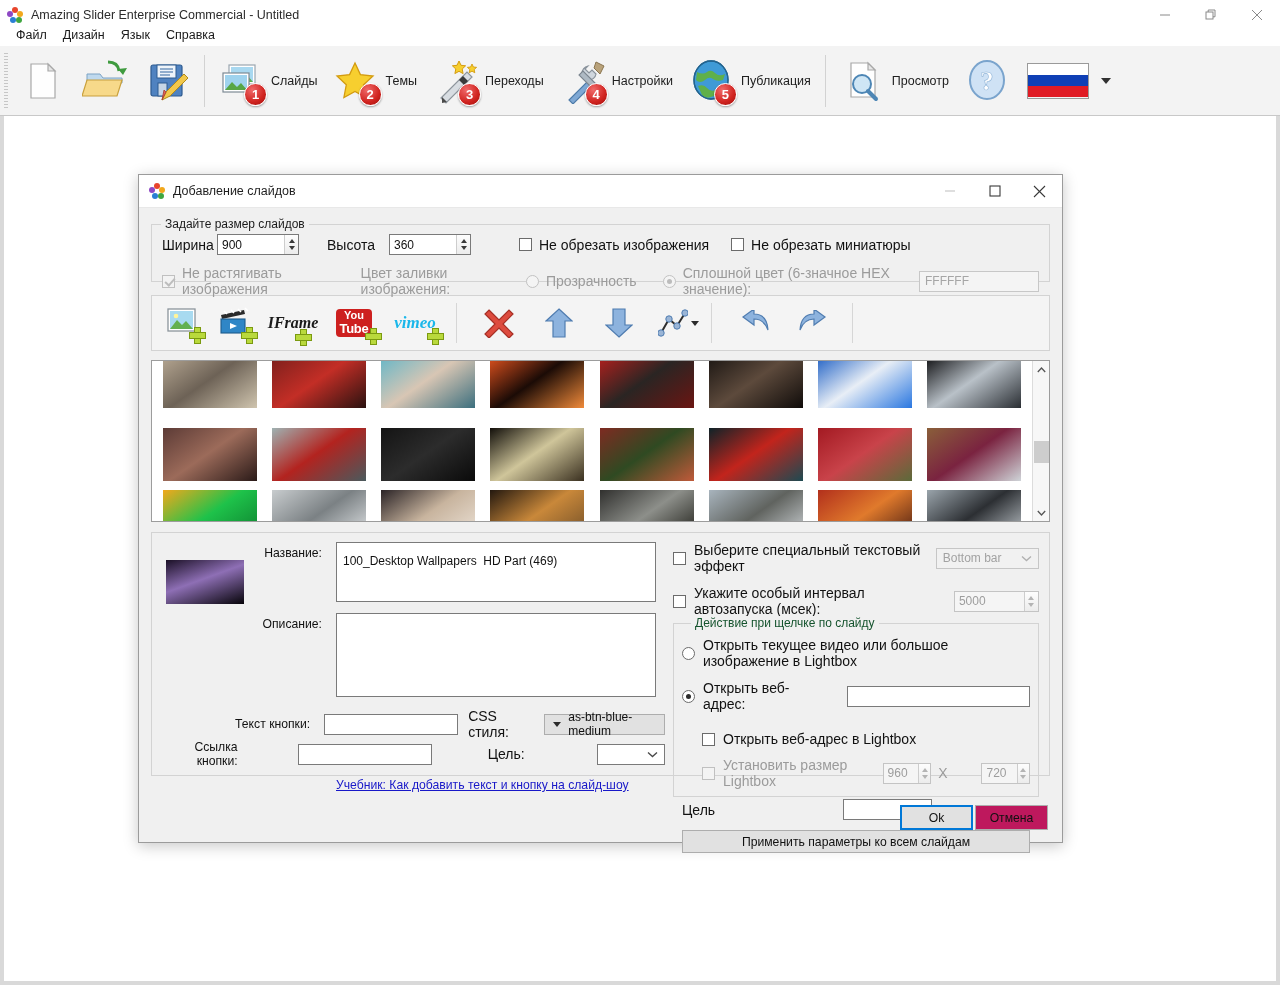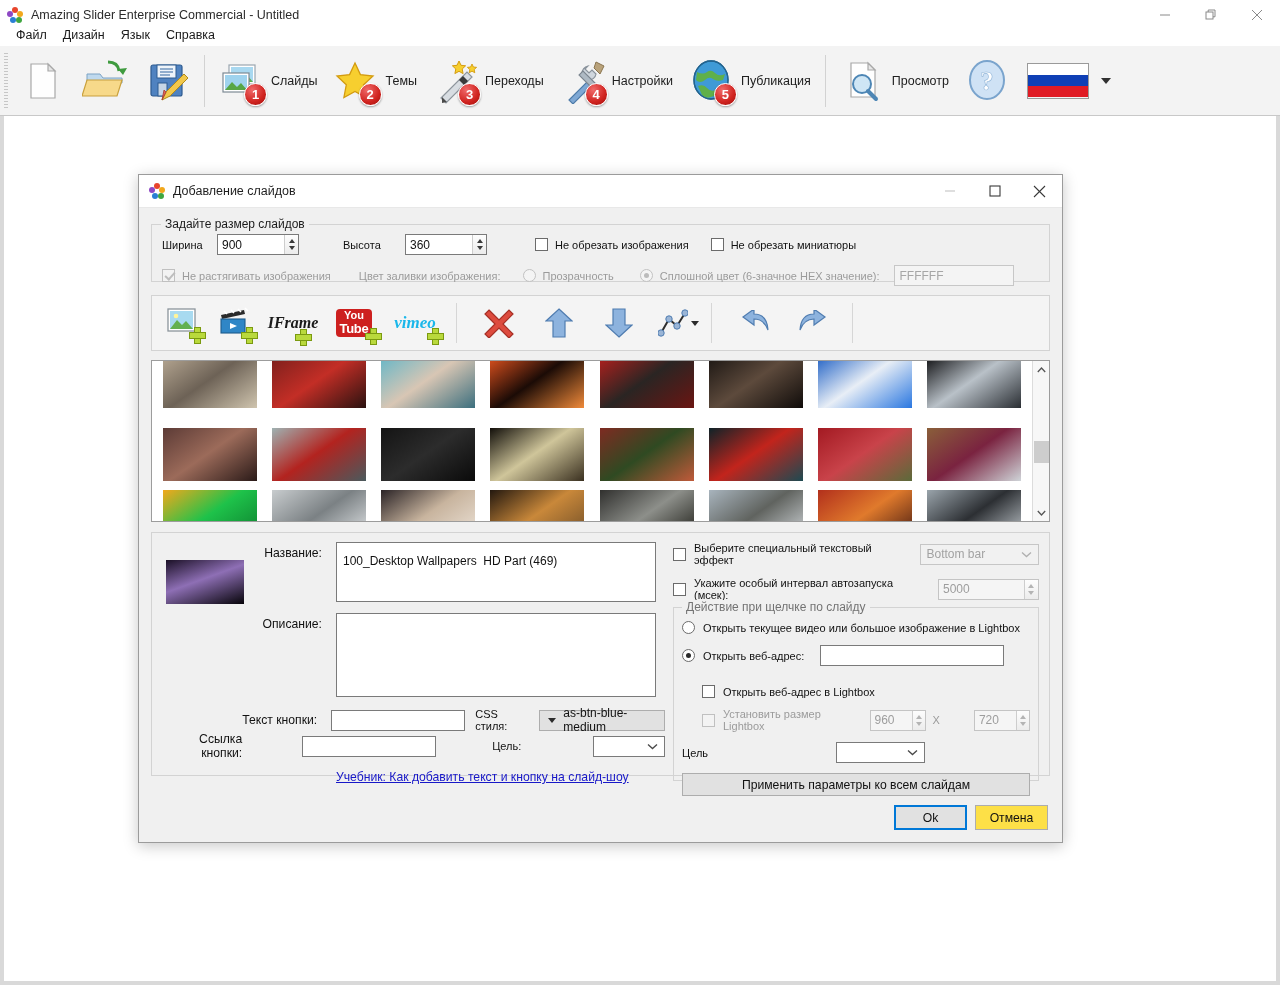--- a/index.html
+++ b/index.html
@@ -134,21 +134,21 @@
   }
   .group > .legend {
     position: absolute; top: -8px; left: 9px;
     background: #f0f0f0; padding: 0 4px;
     font-size: 12px; color: #1b1b1b;
   }
 
   
   .size-group { margin-top: 8px; height: 58px; padding: 9px 10px; }
   .row { display: flex; align-items: center; }
-  .lbl { font-size: 11px; color: #111; }
+  .lbl { font-size: 14px; color: #111; }
   .lbl.dim { color: #9b9b9b; }
 
   .spin {
     display: flex; align-items: stretch;
     border: 1px solid #7a7a7a; background: #fff; height: 21px;
   }
   .spin.dim { border-color: #c4c4c4; background: #f5f5f5; }
   .spin input {
     border: 0; outline: 0; background: transparent;
     font-family: "Liberation Sans", sans-serif; font-size: 12px;
@@ -285,37 +285,37 @@
   .link {
     color: #1818c8; text-decoration: underline; font-size: 12.2px; cursor: pointer;
   }
 
   .det-right { flex: 1; margin-left: 8px; position: relative; }
   .act-group {
     border: 1px solid #d3d3d3; position: relative; margin-top: 6px;
     height: 174px; padding: 10px 8px 8px 8px;
   }
   .act-group > .legend {
-    position: absolute; top: -8px; left: 8px; background: #f0f0f0;
-    padding: 0 4px; font-size: 12px; color: #737373;
+    position: absolute; top: -8px; left: 17px; background: #f0f0f0;
+    padding: 0 4px; font-size: 12px; color: #14532d;
   }
   .apply-btn {
     height: 23px; background: #e1e1e1; border: 1px solid #adadad;
     display: flex; align-items: center; justify-content: center;
     font-size: 12.2px; color: #111;
   }
 
   
   .dlg-footer {
-    position: absolute; right: 14px; bottom: 12px; display: flex; gap: 8px;
+    position: absolute; right: 14px; bottom: 12px; display: flex; gap: 2px;
   }
   .btn {
     width: 73px; height: 25px; font-size: 12.2px;
     display: flex; align-items: center; justify-content: center;
-    background: #fde047; border: 1px solid #adadad; color: #111;
+    background: #be185d; border: 1px solid #adadad; color: #111;
   }
   .btn.default { border: 2px solid #0078d7; background: #e1e1e1; }
 </style>
 </head>
 <body>
 
 <div class="app">
 
   <div class="titlebar">
     <div class="app-icon">
@@ -533,21 +533,21 @@
         <div class="row" style="gap:0;">
           <span class="lbl" style="width:55px;">Ширина</span>
           <div class="spin" style="width:82px;">
             <input value="900" style="">
             <div class="arrows">
                 <span class="caret-u"></span>
                 <span class="caret-d"></span>
               </div>
           </div>
 
-          <span class="lbl" style="width:62px;margin-left:44px;">Высота</span>
+          <span class="lbl" style="width:62px;margin-left:28px;">Высота</span>
           <div class="spin" style="width:82px;">
             <input value="360" style="">
             <div class="arrows">
                 <span class="caret-u"></span>
                 <span class="caret-d"></span>
               </div>
           </div>
 
           <span class="cb" style="margin-left:48px;"></span>
           <span class="lbl" style="margin-left:7px;">Не обрезать изображения</span>

